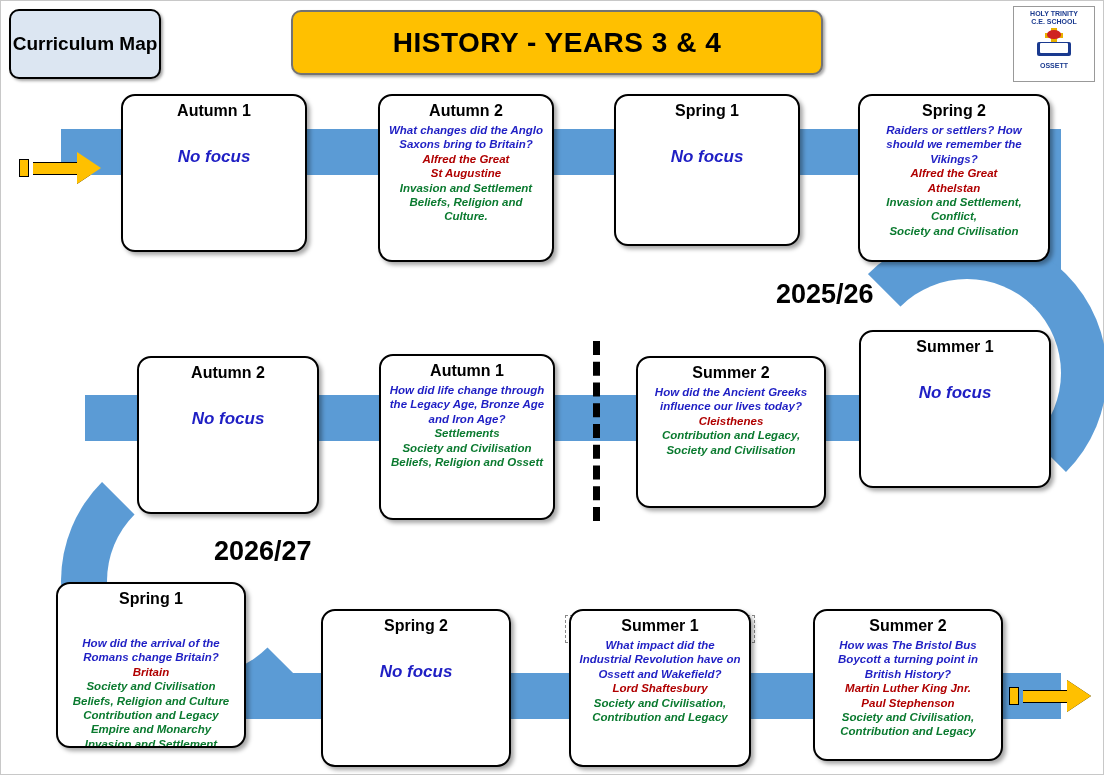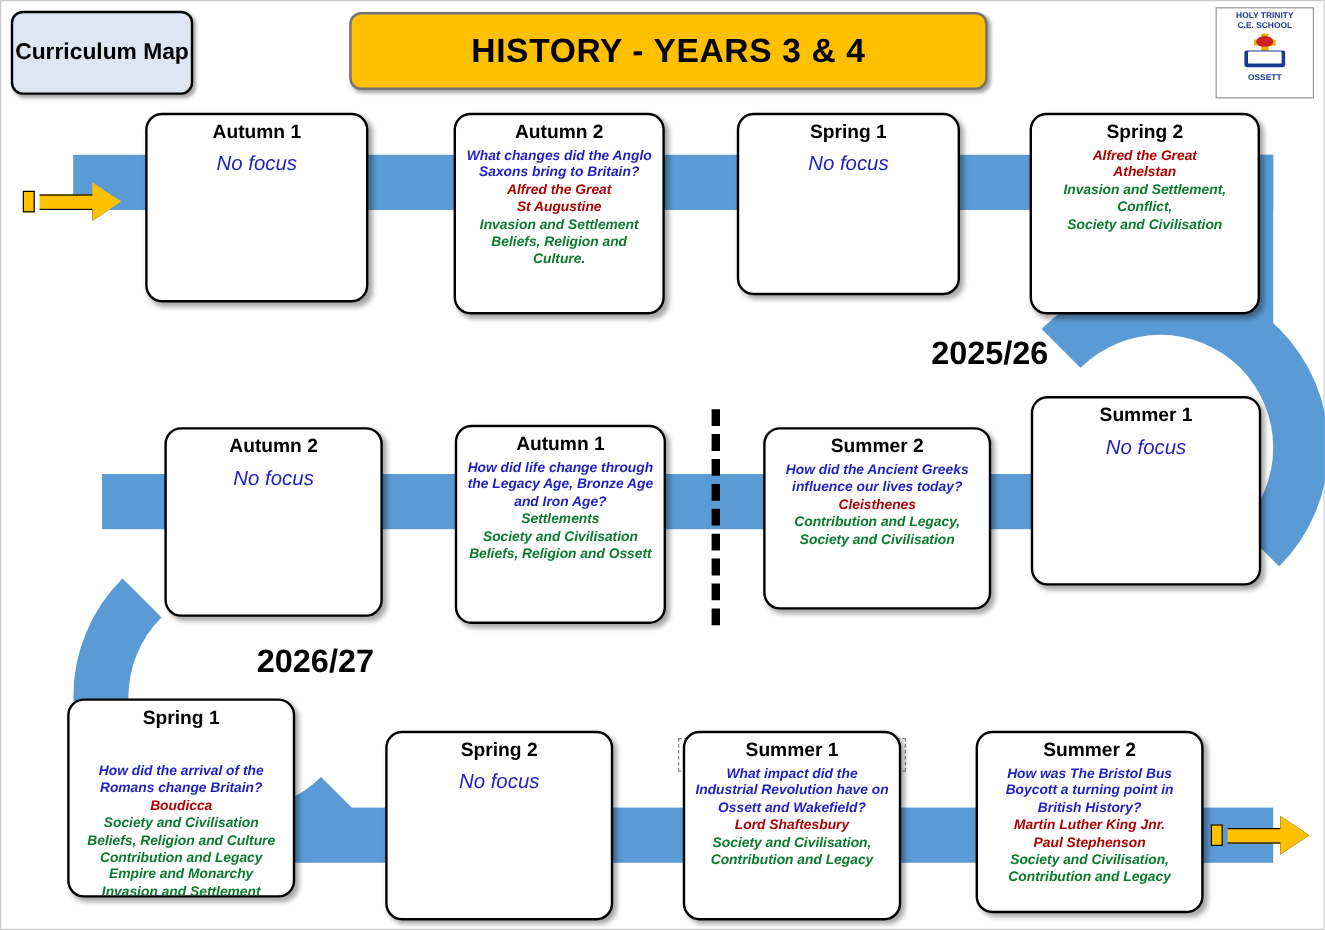--- a/index.html
+++ b/index.html
@@ -51,22 +51,22 @@
   
   .card{
     position:absolute;background:#fff;border:2px solid #000;border-radius:14px;
     box-shadow:3px 3px 4px rgba(0,0,0,.35);
     box-sizing:border-box;padding:6px 7px;overflow:hidden;
   }
   .card .term{
     font-size:16px;font-weight:bold;color:#000;text-align:center;margin-bottom:3px;
   }
   .card .nofocus{
-    font-size:17px;font-weight:normal;font-style:italic;color:#1f1fc4;text-align:center;
-    margin-top:7px;
+    font-size:17px;font-weight:bold;font-style:italic;color:#1f1fc4;text-align:center;
+    margin-top:27px;
   }
   .card .q{
     font-size:11.5px;font-weight:bold;font-style:italic;color:#1f1fc4;text-align:center;line-height:1.25;
   }
   .card .people{
     font-size:11.5px;font-weight:bold;font-style:italic;color:#b00000;text-align:center;line-height:1.25;
   }
   .card .concepts{
     font-size:11.5px;font-weight:bold;font-style:italic;color:#0a7a2f;text-align:center;line-height:1.25;
   }
@@ -151,20 +151,21 @@
 Beliefs, Religion and Culture.</div>
   </div>
 
   <div class="card" style="left:613px;top:93px;width:186px;height:152px;">
     <div class="term">Spring 1</div>
     <div class="nofocus">No focus</div>
   </div>
 
   <div class="card" style="left:857px;top:93px;width:192px;height:168px;">
     <div class="term">Spring 2</div>
+    <div class="q" style="white-space:pre-line;">Raiders or settlers? How should we remember the Vikings?</div>
     <div class="people" style="white-space:pre-line;">Alfred the Great
 Athelstan</div>
     <div class="concepts" style="white-space:pre-line;">Invasion and Settlement,
 Conflict,
 Society and Civilisation</div>
   </div>
 
   <div class="year" style="left:775px;top:278px;">2025/26</div>
 
   <div class="card" style="left:136px;top:355px;width:182px;height:158px;">
@@ -194,21 +195,21 @@
   <div class="card" style="left:858px;top:329px;width:192px;height:158px;">
     <div class="term">Summer 1</div>
     <div class="nofocus">No focus</div>
   </div>
 
   <div class="year" style="left:213px;top:535px;">2026/27</div>
 
   <div class="card" style="left:55px;top:581px;width:190px;height:166px;">
     <div class="term">Spring 1</div>
     <div class="q" style="white-space:pre-line;margin-top:28px;">How did the arrival of the Romans change Britain?</div>
-    <div class="people" style="white-space:pre-line;">Boudicca</div>
+    <div class="people" style="white-space:pre-line;">Britain</div>
     <div class="concepts" style="white-space:pre-line;">Society and Civilisation
 Beliefs, Religion and Culture
 Contribution and Legacy
 Empire and Monarchy
 Invasion and Settlement</div>
   </div>
 
   <div class="card" style="left:320px;top:608px;width:190px;height:158px;">
     <div class="term">Spring 2</div>
     <div class="nofocus">No focus</div>

